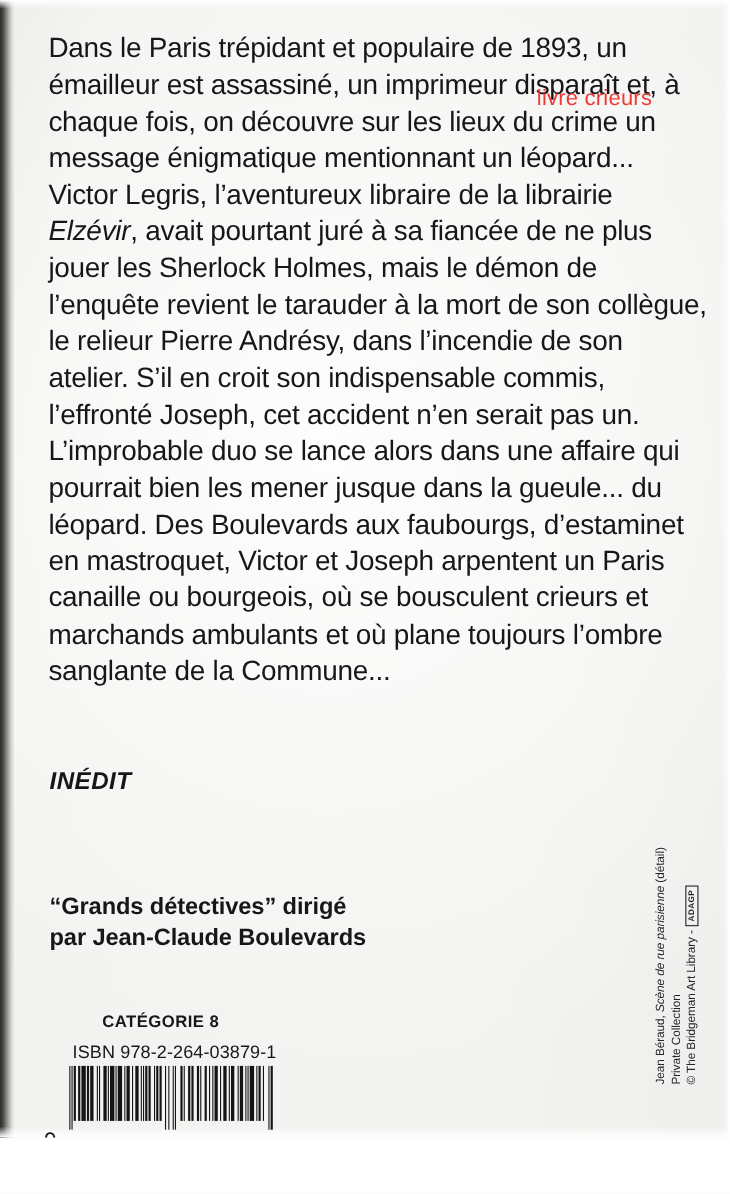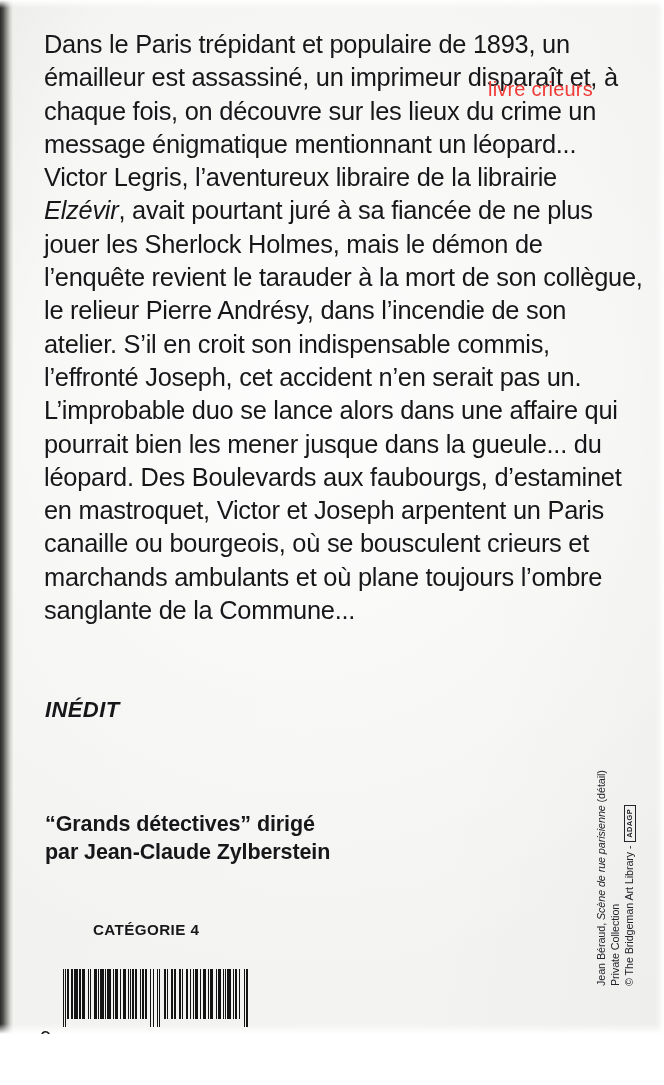--- a/index.html
+++ b/index.html
@@ -221,31 +221,32 @@
   <div class="edge-shadow-bottom"></div>
 
   <div class="blurb"><span>Dans le Paris trépidant et populaire de 1893, un émailleur est assassiné, un imprimeur disparaît et, à chaque fois, on découvre sur les lieux du crime un message énigmatique mentionnant un léopard... Victor Legris, l’aventureux libraire de la librairie </span><i>Elzévir</i><span>, avait pourtant juré à sa fiancée de ne plus jouer les Sherlock Holmes, mais le démon de l’enquête revient le tarauder à la mort de son collègue, le relieur Pierre Andrésy, dans l’incendie de son atelier. S’il en croit son indispensable commis, l’effronté Joseph, cet accident n’en serait pas un. L’improbable duo se lance alors dans une affaire qui pourrait bien les mener jusque dans la gueule... du léopard. Des Boulevards aux faubourgs, d’estaminet en mastroquet, Victor et Joseph arpentent un Paris canaille ou bourgeois, où se bousculent crieurs et marchands ambulants et où plane toujours l’ombre sanglante de la Commune...</span></div>
 
   <div class="watermark">livre crieurs</div>
 
   <div class="inedit">INÉDIT</div>
 
   <div class="collection">
     <div>“Grands détectives” dirigé</div>
-    <div>par Jean-Claude Zylberstein</div>
+    <div>par Jean-Claude Boulevards</div>
   </div>
 
   <div class="art-credit">
     <span class="line"><span>Jean Béraud, </span><i>Scène de rue parisienne</i><span> (détail)</span></span>
     <span class="line">Private Collection</span>
     <span class="line"><span>© The Bridgeman Art Library - </span><span class="adagp-box">ADAGP</span></span>
   </div>
 
-  <div class="categorie">CATÉGORIE 4</div>
-
+  <div class="categorie">CATÉGORIE 8</div>
+
+  <div class="isbn-text">ISBN 978-2-264-03879-1</div>
 
   <div class="barcode-block">
     <div class="barcode-bars" id="barcode-bars">
         <span style="left: 0px; width: 1.1px; height: 58px;"></span>
         <span style="left: 2.16px; width: 1.1px; height: 58px;"></span>
         <span style="left: 4.33px; width: 2.16px; height: 50px;"></span>
         <span style="left: 7.57px; width: 2.16px; height: 50px;"></span>
         <span style="left: 10.82px; width: 4.33px; height: 50px;"></span>
         <span style="left: 16.23px; width: 2.16px; height: 50px;"></span>
         <span style="left: 19.47px; width: 2.16px; height: 50px;"></span>

